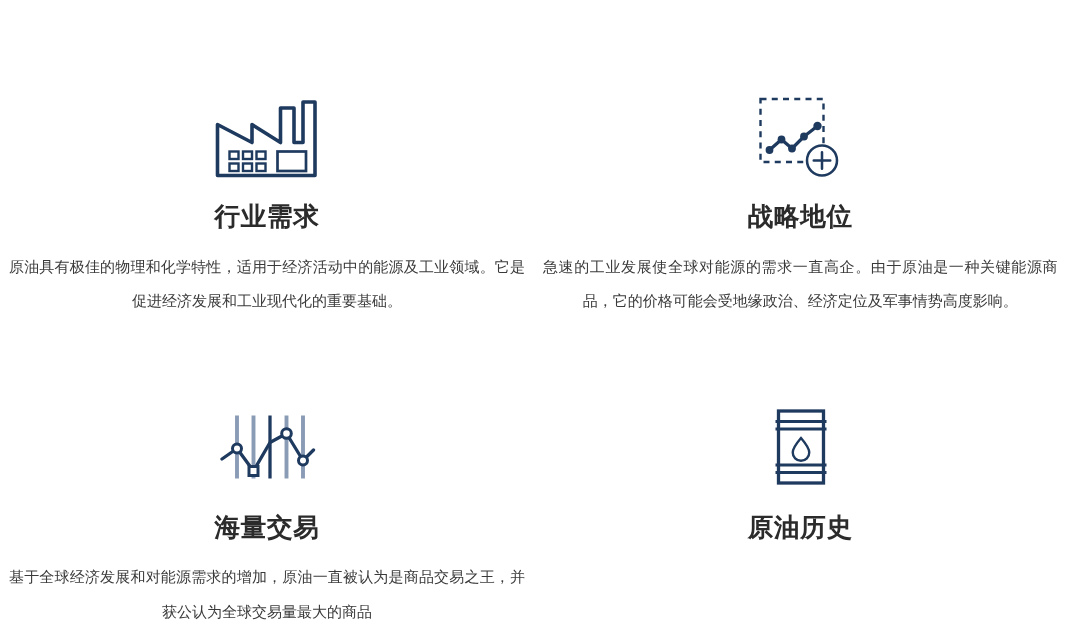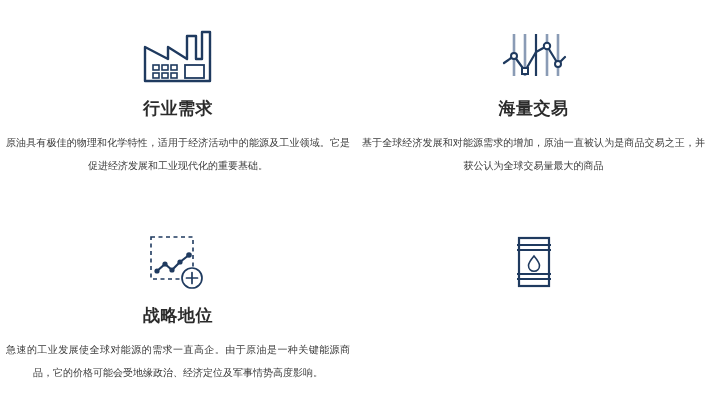--- a/index.html
+++ b/index.html
@@ -15,20 +15,21 @@
     height: 414px;
     display: grid;
     grid-template-columns: 356px 355px;
     grid-template-rows: 207px 207px;
   }
   .feature-card {
     position: relative;
     padding: 16px 5px;
     display: block;
     overflow: hidden;
+    margin-top: 36px;
   }
   .icon-wrap {
     height: 78px;
     display: flex;
     align-items: center;
     justify-content: center;
   }
   .icon-wrap svg { display: block; }
   .card-title {
     text-align: center;
@@ -67,61 +68,62 @@
         <rect x="29" y="47" width="6" height="5" stroke="#1f3a5f" stroke-width="1.6" fill="none"></rect>
         <rect x="43" y="39" width="19" height="13" stroke="#1f3a5f" stroke-width="1.8" fill="none"></rect>
       </svg>
     </div>
     <div class="card-title">行业需求</div>
     <div class="card-body">原油具有极佳的物理和化学特性，适用于经济活动中的能源及工业领域。它是促进经济发展和工业现代化的重要基础。</div>
   </div>
 
   <div class="feature-card">
     <div class="icon-wrap">
+      <svg width="62" height="58" viewBox="0 0 62 58" fill="none">
+        <rect x="4" y="4" width="42" height="42" stroke="#1f3a5f" stroke-width="1.6" stroke-dasharray="4 3.5" fill="none"></rect>
+        <polyline points="10,38 18,31 25,37 33,29 42,22" stroke="#1f3a5f" stroke-width="2.2" fill="none" stroke-linecap="round" stroke-linejoin="round"></polyline>
+        <circle cx="10" cy="38" r="2.6" fill="#1f3a5f"></circle>
+        <circle cx="18" cy="31" r="2.6" fill="#1f3a5f"></circle>
+        <circle cx="25" cy="37" r="2.6" fill="#1f3a5f"></circle>
+        <circle cx="33" cy="29" r="2.6" fill="#1f3a5f"></circle>
+        <circle cx="42" cy="22" r="2.8" fill="#1f3a5f"></circle>
+        <circle cx="45" cy="45" r="10" stroke="#1f3a5f" stroke-width="1.7" fill="#ffffff"></circle>
+        <path d="M45 39.5 V50.5 M39.5 45 H50.5" stroke="#1f3a5f" stroke-width="1.7" stroke-linecap="round"></path>
+      </svg>
+    </div>
+    <div class="card-title">战略地位</div>
+    <div class="card-body">急速的工业发展使全球对能源的需求一直高企。由于原油是一种关键能源商品，它的价格可能会受地缘政治、经济定位及军事情势高度影响。</div>
+  </div>
+
+  <div class="feature-card">
+    <div class="icon-wrap">
       <svg width="66" height="58" viewBox="0 0 66 58" fill="none">
         <line x1="13" y1="8" x2="13" y2="50" stroke="#8a9bb5" stroke-width="2.6"></line>
         <line x1="24" y1="8" x2="24" y2="50" stroke="#8a9bb5" stroke-width="2.6"></line>
         <line x1="35" y1="8" x2="35" y2="50" stroke="#1f3a5f" stroke-width="2.2"></line>
         <line x1="46" y1="8" x2="46" y2="50" stroke="#8a9bb5" stroke-width="2.6"></line>
         <line x1="57" y1="8" x2="57" y2="50" stroke="#8a9bb5" stroke-width="2.6"></line>
         <polyline points="3,37 13,30 24,45 35,26 46,20 57,38 64,31" stroke="#1f3a5f" stroke-width="2.2" fill="none" stroke-linecap="round" stroke-linejoin="round"></polyline>
         <circle cx="13" cy="30" r="3" fill="#ffffff" stroke="#1f3a5f" stroke-width="2"></circle>
         <rect x="21" y="42" width="6" height="6" fill="#ffffff" stroke="#1f3a5f" stroke-width="2"></rect>
         <circle cx="46" cy="20" r="3.2" fill="#ffffff" stroke="#1f3a5f" stroke-width="2"></circle>
         <circle cx="57" cy="38" r="3" fill="#ffffff" stroke="#1f3a5f" stroke-width="2"></circle>
       </svg>
     </div>
     <div class="card-title">海量交易</div>
     <div class="card-body">基于全球经济发展和对能源需求的增加，原油一直被认为是商品交易之王，并获公认为全球交易量最大的商品</div>
   </div>
 
   <div class="feature-card">
     <div class="icon-wrap">
-      <svg width="62" height="58" viewBox="0 0 62 58" fill="none">
-        <rect x="4" y="4" width="42" height="42" stroke="#1f3a5f" stroke-width="1.6" stroke-dasharray="4 3.5" fill="none"></rect>
-        <polyline points="10,38 18,31 25,37 33,29 42,22" stroke="#1f3a5f" stroke-width="2.2" fill="none" stroke-linecap="round" stroke-linejoin="round"></polyline>
-        <circle cx="10" cy="38" r="2.6" fill="#1f3a5f"></circle>
-        <circle cx="18" cy="31" r="2.6" fill="#1f3a5f"></circle>
-        <circle cx="25" cy="37" r="2.6" fill="#1f3a5f"></circle>
-        <circle cx="33" cy="29" r="2.6" fill="#1f3a5f"></circle>
-        <circle cx="42" cy="22" r="2.8" fill="#1f3a5f"></circle>
-        <circle cx="45" cy="45" r="10" stroke="#1f3a5f" stroke-width="1.7" fill="#ffffff"></circle>
-        <path d="M45 39.5 V50.5 M39.5 45 H50.5" stroke="#1f3a5f" stroke-width="1.7" stroke-linecap="round"></path>
-      </svg>
-    </div>
-    <div class="card-title">战略地位</div>
-    <div class="card-body">急速的工业发展使全球对能源的需求一直高企。由于原油是一种关键能源商品，它的价格可能会受地缘政治、经济定位及军事情势高度影响。</div>
-  </div>
-
-  <div class="feature-card">
-    <div class="icon-wrap">
       <svg width="50" height="58" viewBox="0 0 50 58" fill="none">
         <rect x="10" y="5" width="30" height="48" stroke="#1f3a5f" stroke-width="2.2" fill="none"></rect>
         <line x1="8" y1="12" x2="42" y2="12" stroke="#1f3a5f" stroke-width="2"></line>
         <line x1="8" y1="17" x2="42" y2="17" stroke="#1f3a5f" stroke-width="2"></line>
         <line x1="8" y1="41" x2="42" y2="41" stroke="#1f3a5f" stroke-width="2"></line>
         <line x1="8" y1="46" x2="42" y2="46" stroke="#1f3a5f" stroke-width="2"></line>
         <path d="M25 23 C25 23 19.5 29.5 19.5 32.6 C19.5 35.8 21.9 38.2 25 38.2 C28.1 38.2 30.5 35.8 30.5 32.6 C30.5 29.5 25 23 25 23 Z" stroke="#1f3a5f" stroke-width="1.6" fill="none"></path>
       </svg>
     </div>
+    <div class="card-title">原油历史</div>
   </div>
 
 </div>
 
 </body></html>

